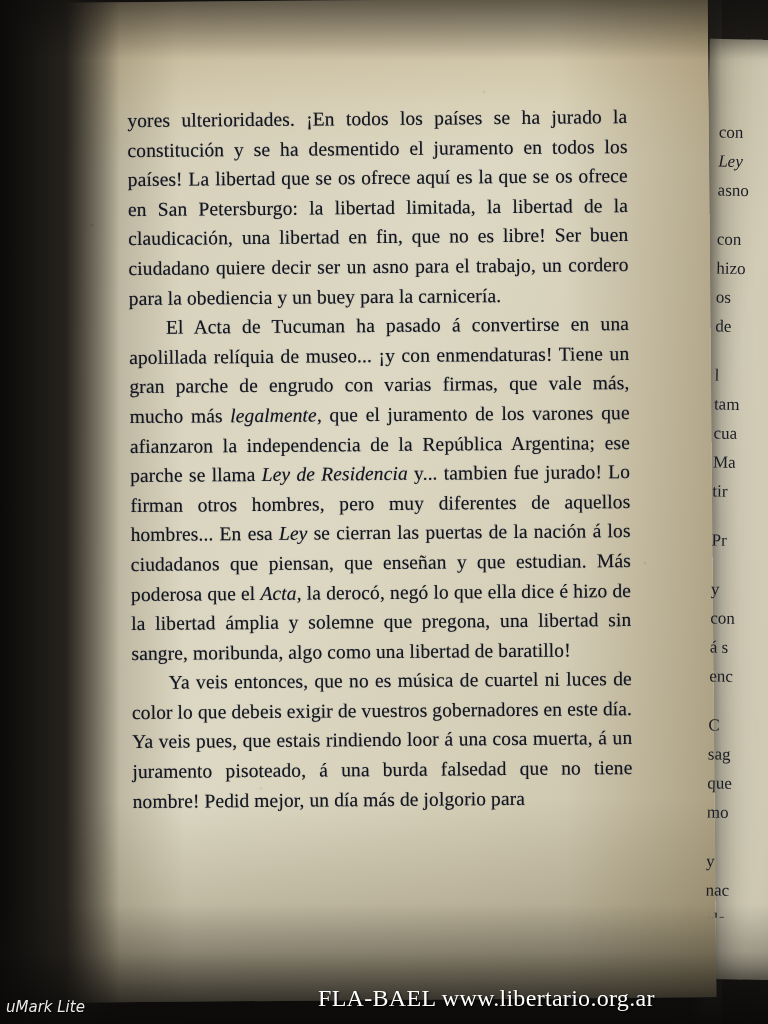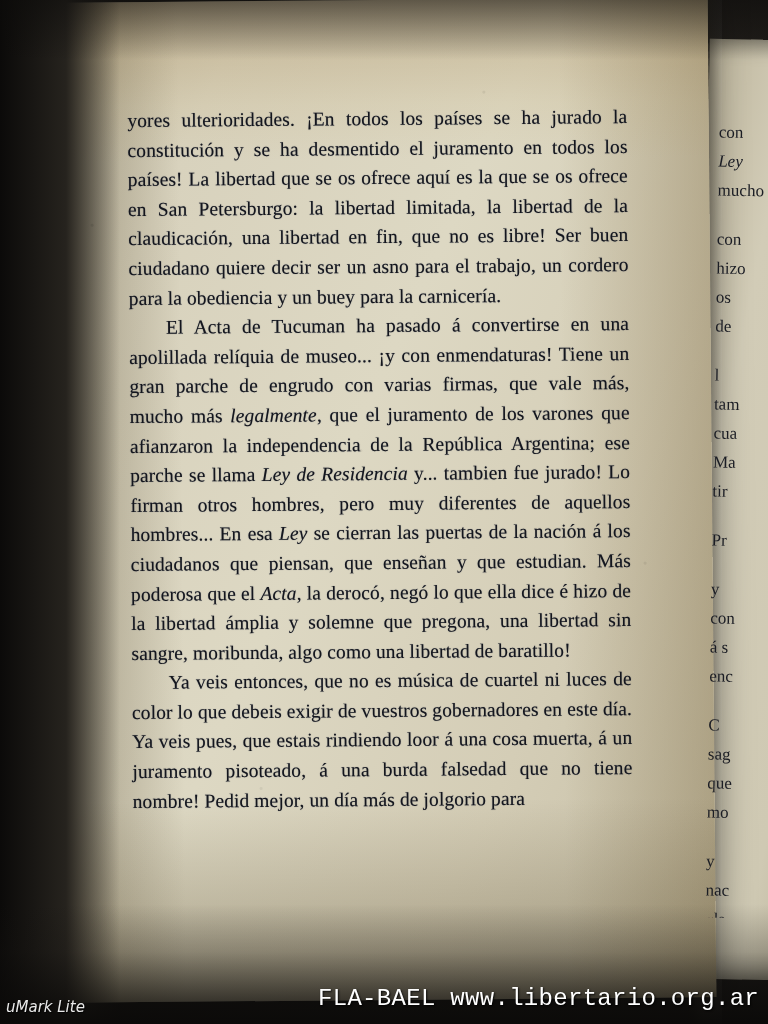--- a/index.html
+++ b/index.html
@@ -132,21 +132,21 @@
   }
   .col-right p { margin: 0 0 20px 0; }
   .col-right i { font-style: italic; }
 
   
   .watermark-main {
     position: absolute;
     left: 318px;
     bottom: 12px;
     color: #ffffff;
-    font-family: Liberation Mono, monospace;
+    font-family: Liberation Serif, serif;
     font-size: 24px;
     letter-spacing: 0.3px;
     text-shadow: 1px 1px 2px rgba(0,0,0,0.85);
     white-space: nowrap;
   }
   .watermark-corner {
     position: absolute;
     left: 6px;
     bottom: 8px;
     color: #e9e9e9;
@@ -191,21 +191,21 @@
   <div class="top-shadow"></div>
   <div class="bottom-shadow"></div>
 
   <div class="col-main" id="main-col">
       <p><span>yores ulterioridades. ¡En todos los países se ha jurado la constitución y se ha desmentido el juramento en todos los países! La libertad que se os ofrece aquí es la que se os ofrece en San Petersburgo: la libertad limitada, la libertad de la claudicación, una libertad en fin, que no es libre! Ser buen ciudadano quiere decir ser un asno para el trabajo, un cordero para la obediencia y un buey para la carnicería.</span></p>
       <p class="indent"><span>El Acta de Tucuman ha pasado á convertirse en una apolillada relíquia de museo... ¡y con enmendaturas! Tiene un gran parche de engrudo con varias firmas, que vale más, mucho más </span><i>legalmente</i><span>, que el juramento de los varones que afianzaron la independencia de la República Argentina; ese parche se llama </span><i>Ley de Residencia</i><span> y... tambien fue jurado! Lo firman otros hombres, pero muy diferentes de aquellos hombres... En esa </span><i>Ley</i><span> se cierran las puertas de la nación á los ciudadanos que piensan, que enseñan y que estudian. Más poderosa que el </span><i>Acta</i><span>, la derocó, negó lo que ella dice é hizo de la libertad ámplia y solemne que pregona, una libertad sin sangre, moribunda, algo como una libertad de baratillo!</span></p>
       <p class="indent"><span>Ya veis entonces, que no es música de cuartel ni luces de color lo que debeis exigir de vuestros gobernadores en este día. Ya veis pues, que estais rindiendo loor á una cosa muerta, á un juramento pisoteado, á una burda falsedad que no tiene nombre! Pedid mejor, un día más de jolgorio para</span></p>
     </div>
 
   <div class="col-right" id="right-col">
-      <p><span>con</span><br><i>Ley</i><br><span>mucho</span><br></p>
+      <p><span>con</span><br><i>Ley</i><br><span>asno</span><br></p>
       <p><span>con</span><br><span>hizo</span><br><span>os</span><br><span>de</span><br></p>
       <p><span>l</span><br><span>tam</span><br><span>cua</span><br><span>Ma</span><br><span>tir</span><br></p>
       <p><span>Pr</span><br></p>
       <p><span>y</span><br><span>con</span><br><span>á s</span><br><span>enc</span><br></p>
       <p><span>C</span><br><span>sag</span><br><span>que</span><br><span>mo</span><br></p>
       <p><span>y</span><br><span>nac</span><br><span>«la</span><br><br></p>
     </div>
 
   <div class="grain"></div>
 

